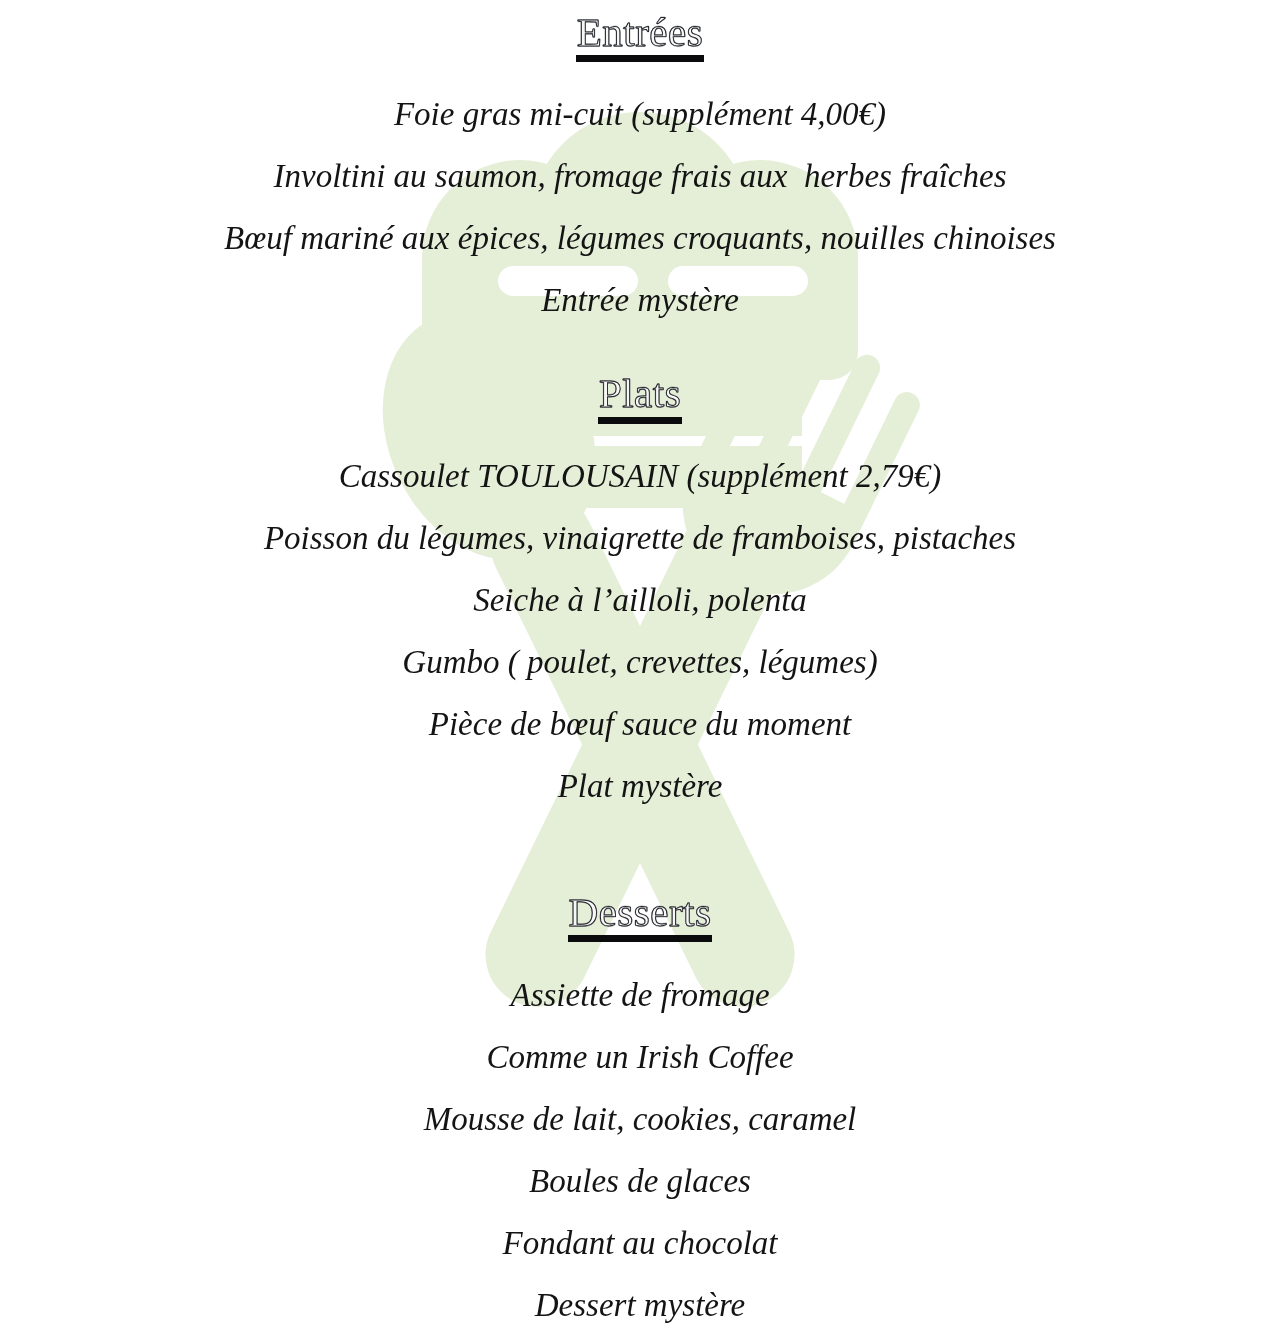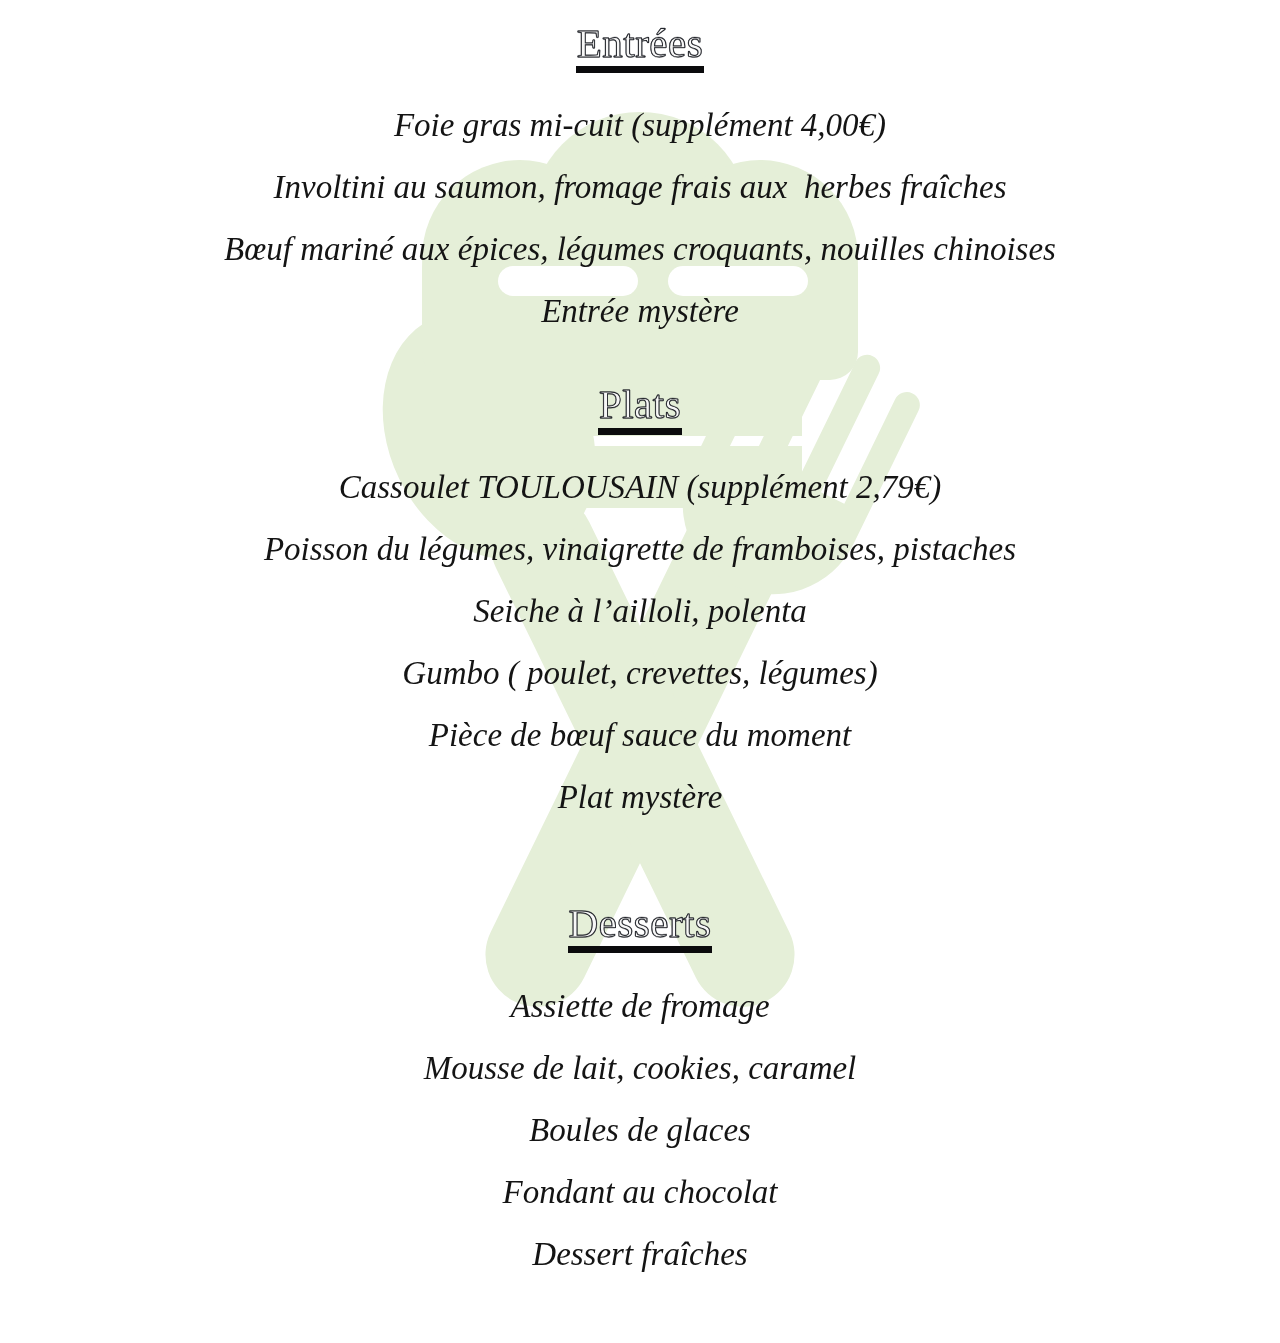--- a/index.html
+++ b/index.html
@@ -27,21 +27,21 @@
     height: 1343px;
     z-index: 0;
     pointer-events: none;
   }
 
   
   #content {
     position: relative;
     z-index: 2;
     width: 1280px;
-    padding-top: 20px;
+    padding-top: 9px;
     text-align: center;
   }
 
   .section { text-align: center; }
 
   .section-heading {
     display: inline-block;
     position: relative;
     font-family: "Liberation Serif", "DejaVu Serif", serif;
     font-size: 41px;
@@ -166,21 +166,22 @@
         <div class="item">Plat mystère</div>
       </div>
     </section>
 
     <section class="section sec-desserts">
       <div class="heading-wrap">
         <span class="section-heading">Desserts</span>
       </div>
       <div class="items">
         <div class="item">Assiette de fromage</div>
+        <div class="item">Comme un Irish Coffee</div>
         <div class="item">Mousse de lait, cookies, caramel</div>
         <div class="item">Boules de glaces</div>
         <div class="item">Fondant au chocolat</div>
-        <div class="item">Dessert fraîches</div>
+        <div class="item">Dessert mystère</div>
       </div>
     </section>
 
   </div>
 </div>
 
 </body></html>

